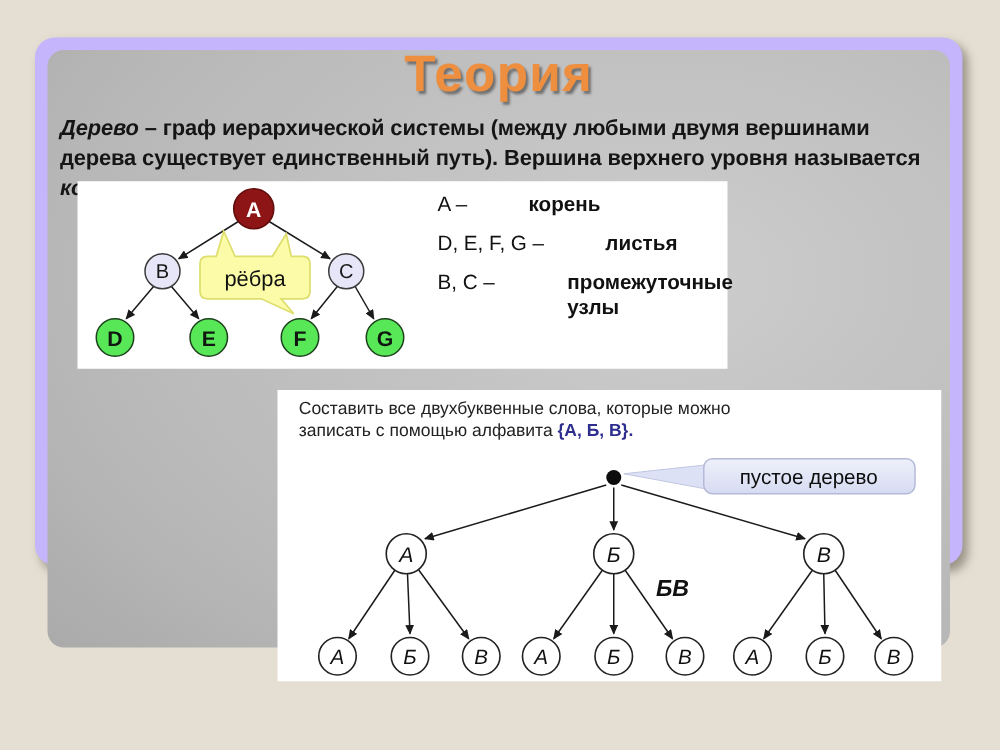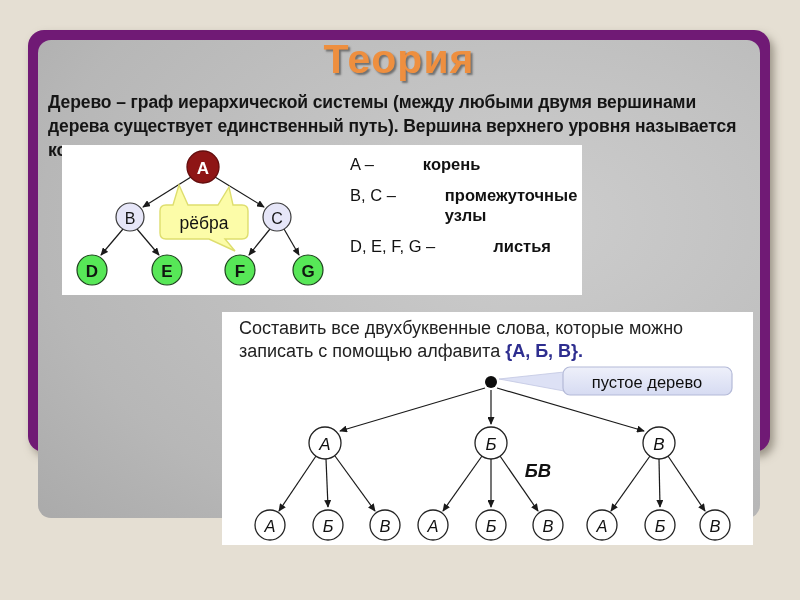--- a/index.html
+++ b/index.html
@@ -3,52 +3,52 @@
 <meta charset="utf-8">
 <style>
   html,body{margin:0;padding:0;}
   body{
     width:800px;height:600px;position:relative;overflow:hidden;
     background:#e5dfd3;
     font-family:"Liberation Sans", sans-serif;
   }
   .slide{
     position:absolute;left:28px;top:30px;width:742px;height:422px;
-    background:#701a75;border-radius:16px;
+    background:#c4b5fd;border-radius:16px;
     box-shadow:4px 5px 8px rgba(95,88,75,0.55);
   }
   .gray-panel{
     position:absolute;left:10px;top:10px;width:722px;height:478px;
     border-radius:13px;
     background:radial-gradient(ellipse 130% 130% at 68% 38%, #cdcdcd 0%, #b7b7b7 52%, #969696 100%);
   }
   .title{
     position:absolute;left:0;top:-4px;width:100%;margin:0;text-align:center;
     font-size:41px;font-weight:bold;letter-spacing:1px;
     color:#ee8f3f;text-shadow:2px 2px 2px rgba(45,45,45,0.55);
   }
   .intro{
     position:absolute;left:10px;top:50px;width:698px;margin:0;
     font-size:17.5px;font-weight:600;color:#151515;line-height:1.38;
     letter-spacing:-0.1px;
   }
-  .intro .term{font-weight:bold;}
+  .intro .term{font-style:italic;font-weight:bold;}
   .whitebox{position:absolute;background:#ffffff;}
   .box1{left:24px;top:105px;width:520px;height:150px;}
   .box2{left:184px;top:272px;width:531px;height:233px;}
   .box1 svg, .box2 svg{position:absolute;left:0;top:0;}
   
   .legend{position:absolute;left:288px;top:9px;width:228px;color:#111;}
   .legend-row{display:flex;gap:9px;font-size:16.5px;line-height:1.22;margin-bottom:11px;}
   .legend-row:last-child .lg-pre{margin-right:9px;}
   .lg-pre{white-space:nowrap;font-weight:400;}
   .lg-term{font-weight:bold;max-width:152px;margin-left:40px;}
   
   .task{position:absolute;left:17px;top:5px;width:500px;margin:0;
-    font-size:18px;font-weight:500;color:#222;line-height:1.3;}
+    font-size:14px;font-weight:500;color:#222;line-height:1.3;}
   .alphabet{color:#2e2e8f;font-weight:bold;text-align:right;}
   
   .edge{stroke:#1a1a1a;stroke-width:1.2;fill:none;}
   .node-letter{font-family:"Liberation Sans",sans-serif;}
 </style>
 </head>
 <body>
 
 <div class="slide">
   <div class="gray-panel">
@@ -107,26 +107,26 @@
           <text x="246" y="126" text-anchor="middle" dominant-baseline="central" class="node-letter" font-size="17" font-weight="bold" fill="#101710">G</text>
         </g>
       </svg>
 
       <div class="legend">
         <div class="legend-row">
           <span class="lg-pre">A –</span>
           <span class="lg-term">корень</span>
         </div>
         <div class="legend-row">
+          <span class="lg-pre">D, E, F, G –</span>
+          <span class="lg-term">листья</span>
+        </div>
+        <div class="legend-row">
           <span class="lg-pre">B, C –</span>
           <span class="lg-term">промежуточные узлы</span>
-        </div>
-        <div class="legend-row">
-          <span class="lg-pre">D, E, F, G –</span>
-          <span class="lg-term">листья</span>
         </div>
       </div>
     </div>
 
     <div class="whitebox box2">
       <p class="task"><span>Составить все двухбуквенные слова, которые можно</span><br><span>записать с помощью алфавита </span><span class="alphabet">{А, Б, В}.</span></p>
 
       <svg width="531" height="233" viewBox="0 0 531 233">
         <defs>
           <marker id="ar2" viewBox="0 0 10 8" refX="8" refY="4" markerWidth="9" markerHeight="7" orient="auto" markerUnits="userSpaceOnUse">

